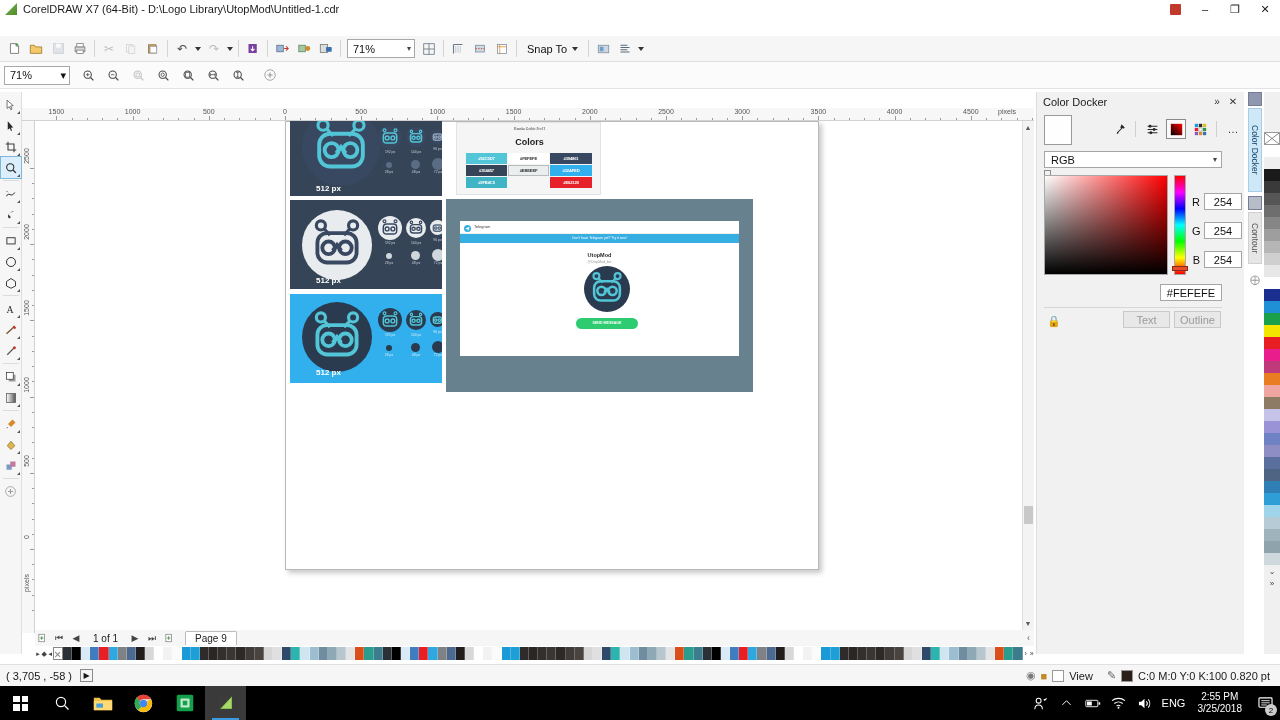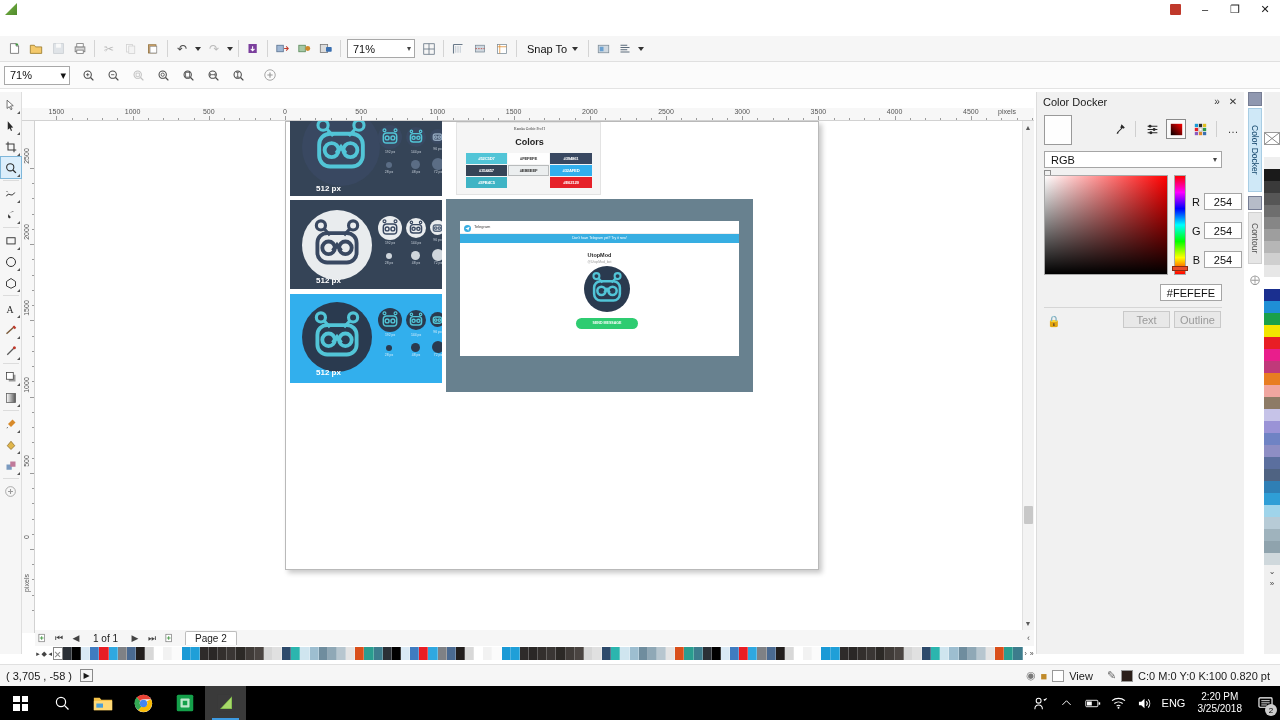--- a/index.html
+++ b/index.html
@@ -302,20 +302,21 @@
 </style>
 </head>
 <body>
 
 <div class="app">
 
   <div class="titlebar">
     <div class="title-logo">
         <span class="leaf"></span>
       </div>
+    <div class="title-text">CorelDRAW X7 (64-Bit) - D:\Logo Library\UtopMod\Untitled-1.cdr</div>
     <div class="title-btns">
       <div class="b">
           <span class="user-ico"></span>
         </div>
       <div class="b">–</div>
       <div class="b">❐</div>
       <div class="b close">✕</div>
     </div>
   </div>
 
@@ -998,21 +999,21 @@
     <div class="pb-ic">◀</div>
     <div style="padding:0 7px;">1 of 1</div>
     <div class="pb-ic">▶</div>
     <div class="pb-ic">⏭</div>
     <div class="pb-ic">
       <svg width="10" height="10" viewBox="0 0 16 16">
           <rect x="3" y="2" width="9" height="12" fill="#fff" stroke="#6a6a6a"></rect>
           <path d="M7.5 5v6M4.5 8h6" stroke="#2a8a2a" stroke-width="1.2"></path>
         </svg>
     </div>
-    <div class="pagetab">Page 2</div>
+    <div class="pagetab">Page 9</div>
     <div style="margin-left:auto; display:flex; align-items:center; gap:4px; padding-right:4px;">
       <span style="font-size:9px;color:#555;">‹</span>
     </div>
   </div>
 
   <div class="palette" id="paletteStrip">
     <div class="pal-ctl">▸</div>
     <div class="pal-ctl">◆</div>
     <div class="pal-ctl">◂</div>
     <div class="pal-none"></div>
@@ -1367,21 +1368,21 @@
           </svg>
       </div>
       <div class="tray-ic">
         <svg width="15" height="13" viewBox="0 0 16 14">
             <path d="M2 5h2.5L8 2v10L4.5 9H2z" fill="#fff"></path>
             <path d="M10 4.6a3.6 3.6 0 0 1 0 4.8M12 2.6a6.6 6.6 0 0 1 0 8.8" fill="none" stroke="#fff" stroke-width="1.1"></path>
           </svg>
       </div>
       <div class="tray-ic" style="width:32px;font-size:11px;">ENG</div>
       <div class="clock">
-        <span>2:20 PM</span>
+        <span>2:55 PM</span>
         <span>3/25/2018</span>
       </div>
       <div class="notif">
         <svg width="15" height="14" viewBox="0 0 16 15">
             <rect x="1" y="2" width="14" height="10" rx="1" fill="none" stroke="#fff" stroke-width="1.2"></rect>
             <path d="M3.5 5h9M3.5 7.3h9M3.5 9.6h6" stroke="#fff" stroke-width=".9"></path>
           </svg>
         <span class="badge">2</span>
       </div>
     </div>

